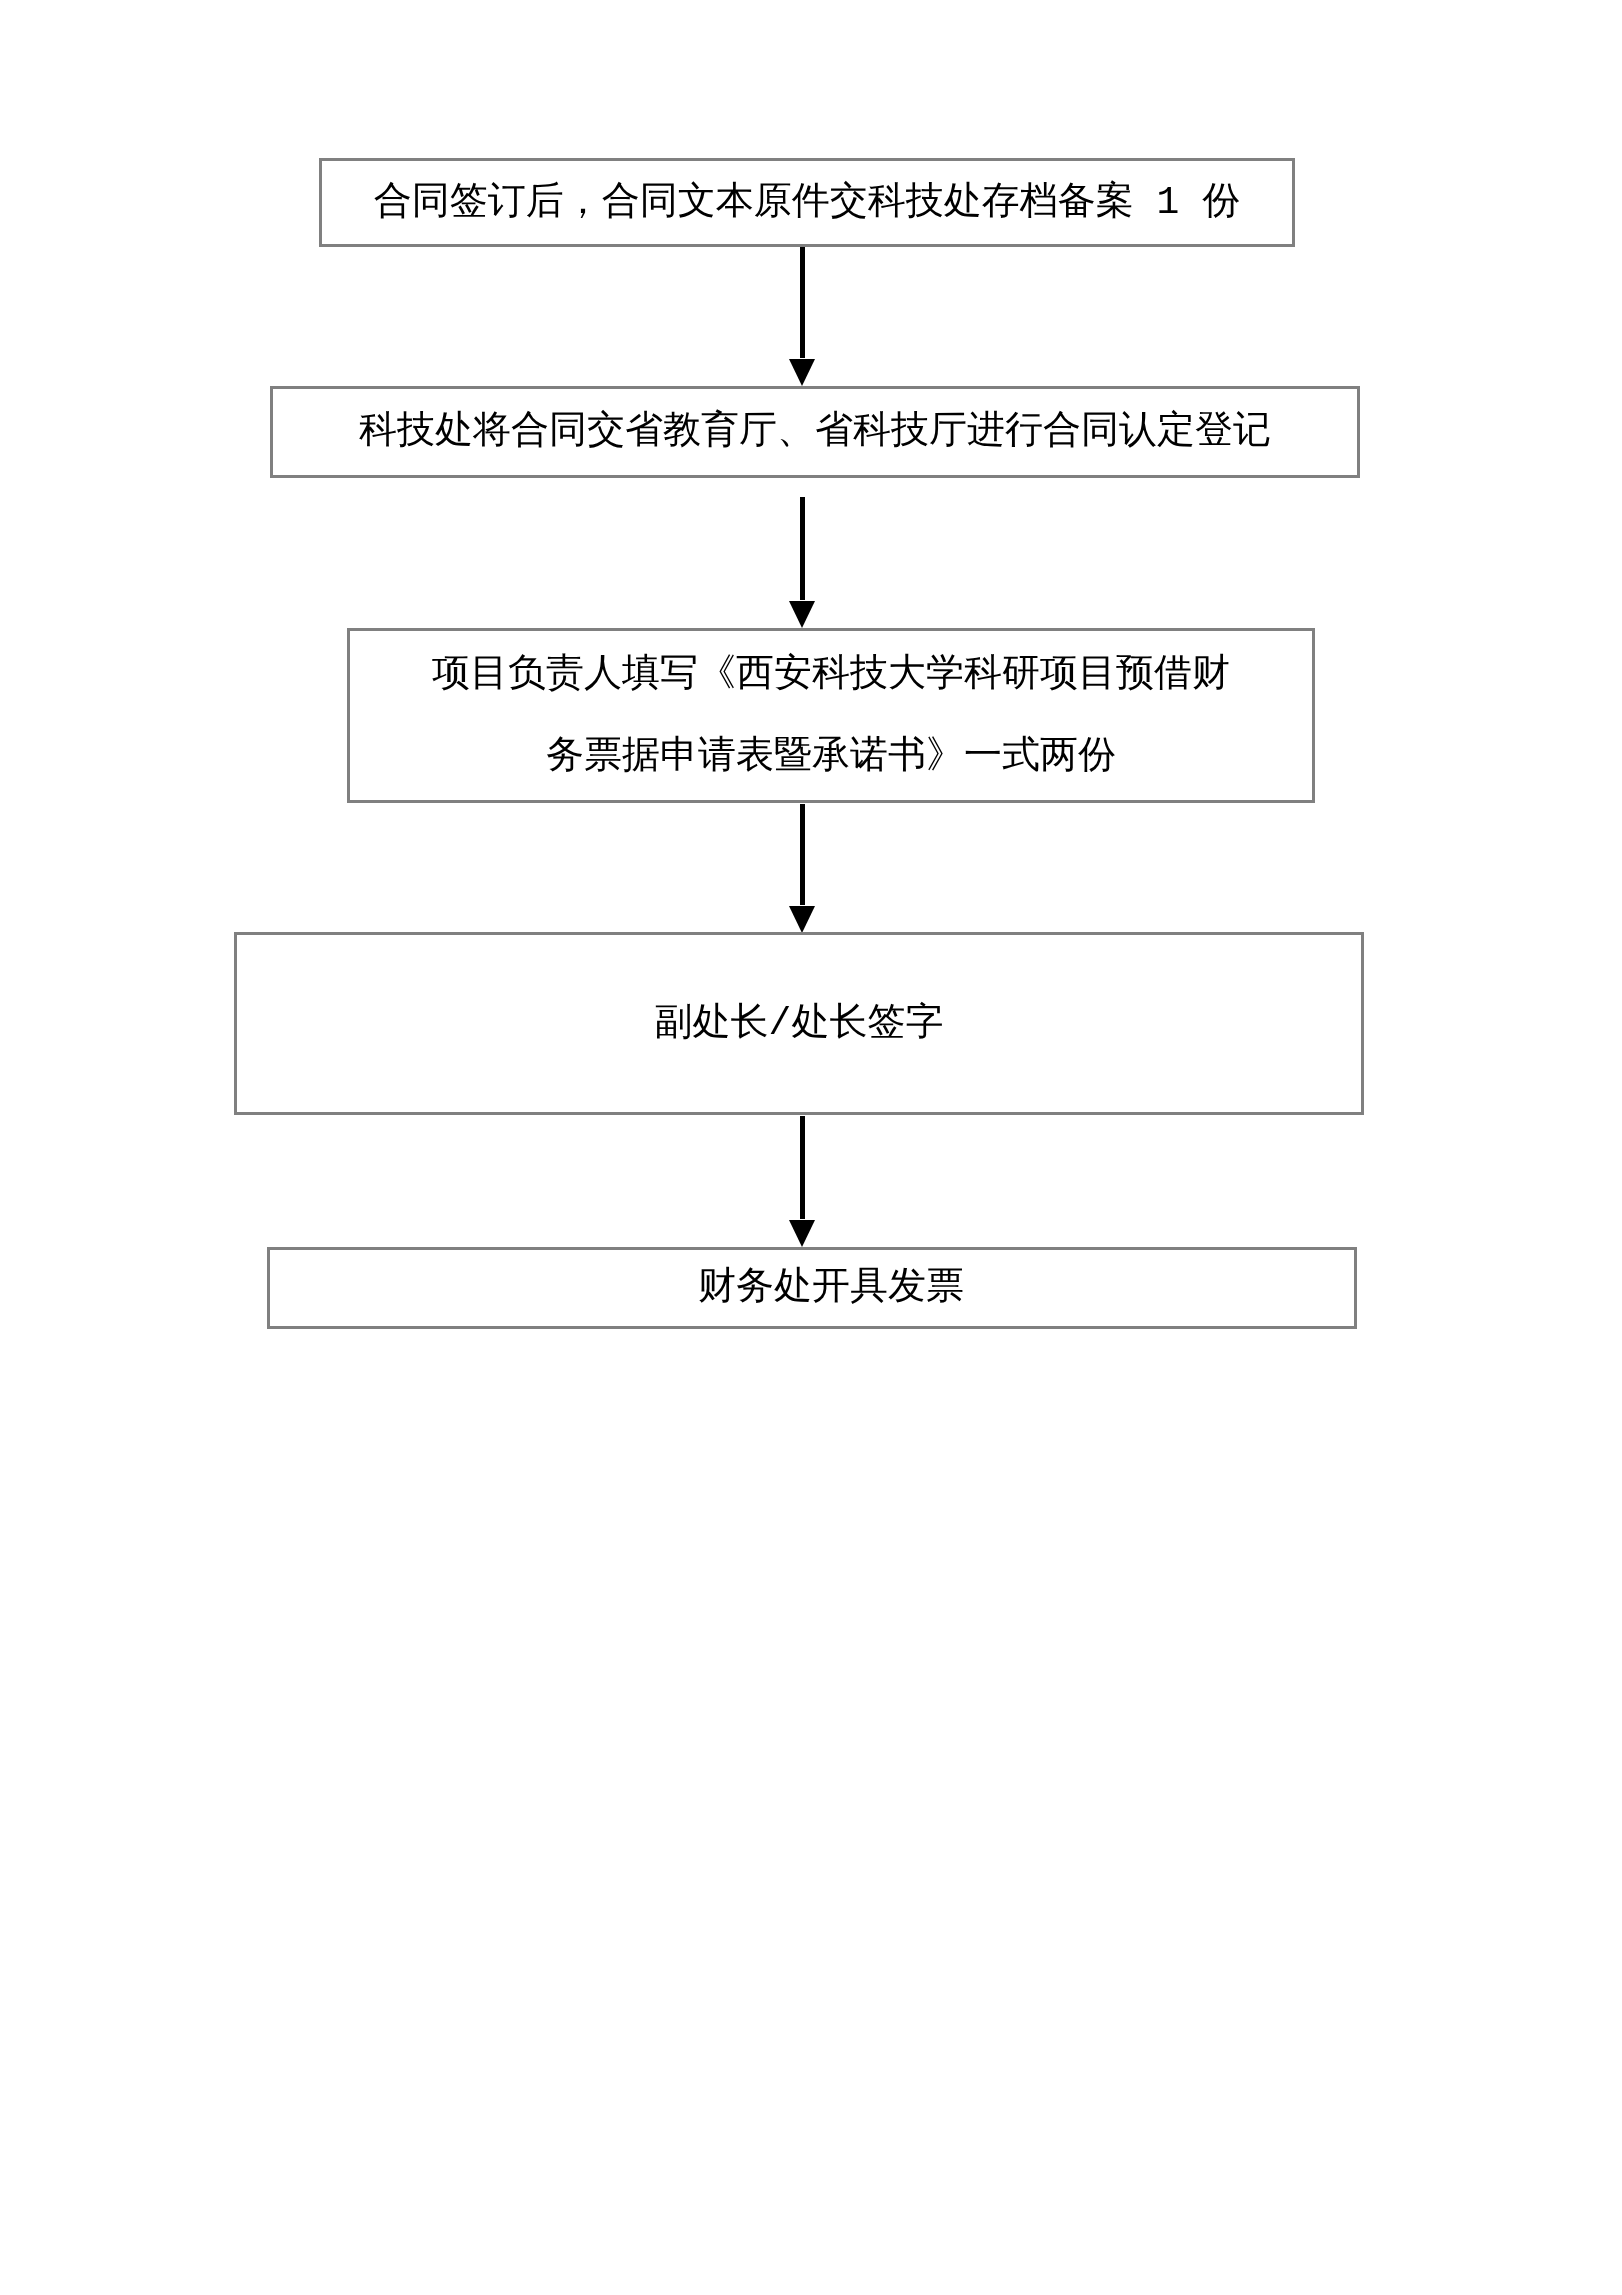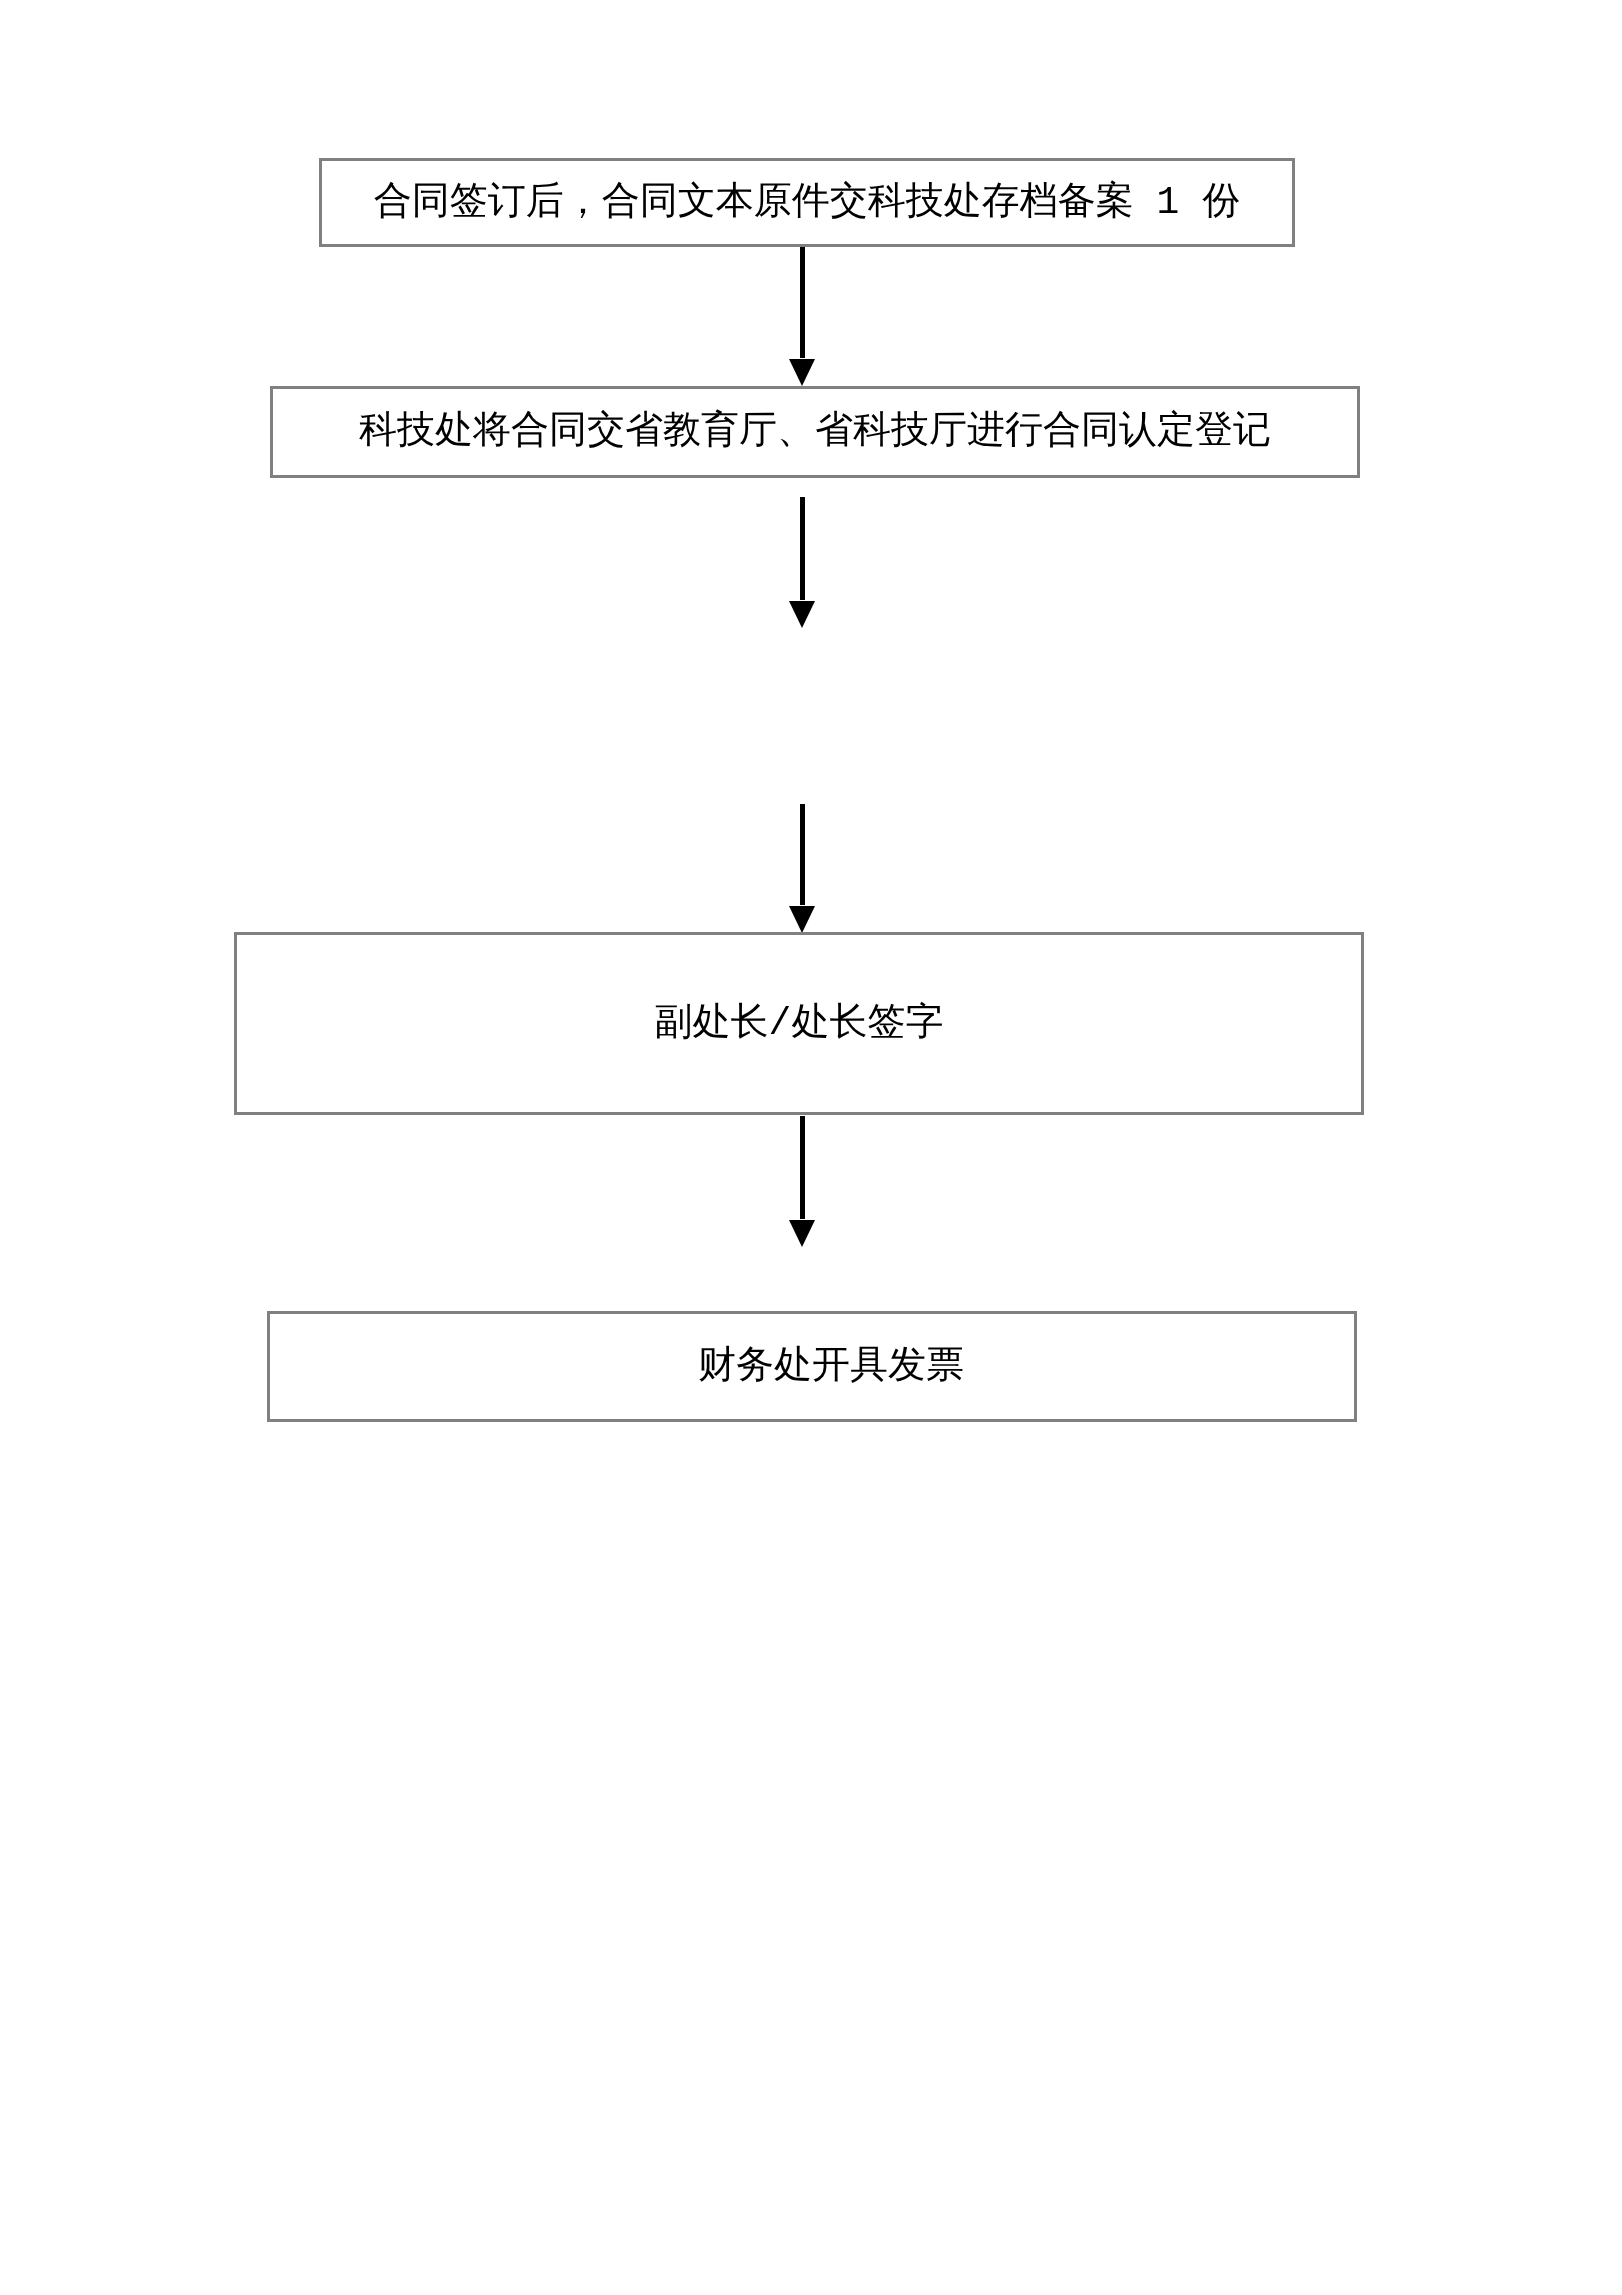--- a/index.html
+++ b/index.html
@@ -42,21 +42,21 @@
     line-height: 1.0;
   }
   .flow-box.two-line .line + .line {
     margin-top: 44px;
   }
   
   #box-1 { left: 319px;  top: 158px;  width: 976px; height: 89px; }
   #box-2 { left: 270px;  top: 386px;  width: 1090px; height: 92px; }
   #box-3 { left: 347px;  top: 628px;  width: 968px; height: 175px; }
   #box-4 { left: 234px;  top: 932px; width: 1130px; height: 183px; }
-  #box-5 { left: 267px;  top: 1311px; width: 1090px; height: 111px; padding-left: 38px; }
+  #box-5 { left: 267px;  top: 1247px; width: 1090px; height: 82px; padding-left: 38px; }
 
   
   .arrow {
     position: absolute;
     width: 26px;
   }
   .arrow .shaft {
     position: absolute;
     left: 11px;
     top: 0;
@@ -98,20 +98,24 @@
 
   <div class="flow-box" id="box-2">
     <span class="line">科技处将合同交省教育厅、省科技厅进行合同认定登记</span>
   </div>
 
   <div class="arrow" id="arrow-2">
     <span class="shaft"></span>
     <span class="head"></span>
   </div>
 
+  <div class="flow-box two-line" id="box-3">
+    <span class="line">项目负责人填写《西安科技大学科研项目预借财</span>
+    <span class="line">务票据申请表暨承诺书》一式两份</span>
+  </div>
 
   <div class="arrow" id="arrow-3">
     <span class="shaft"></span>
     <span class="head"></span>
   </div>
 
   <div class="flow-box two-line" id="box-4">
     <span class="line">副处长/处长签字</span>
   </div>
 

